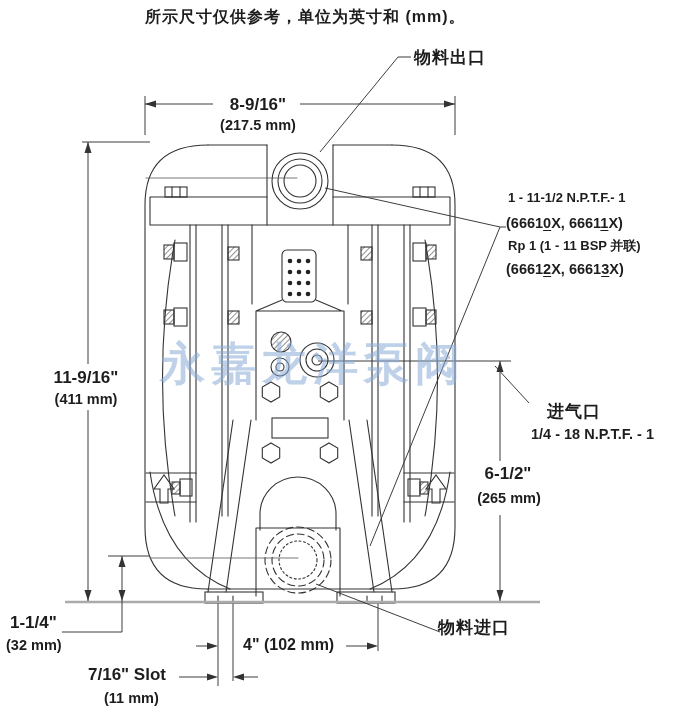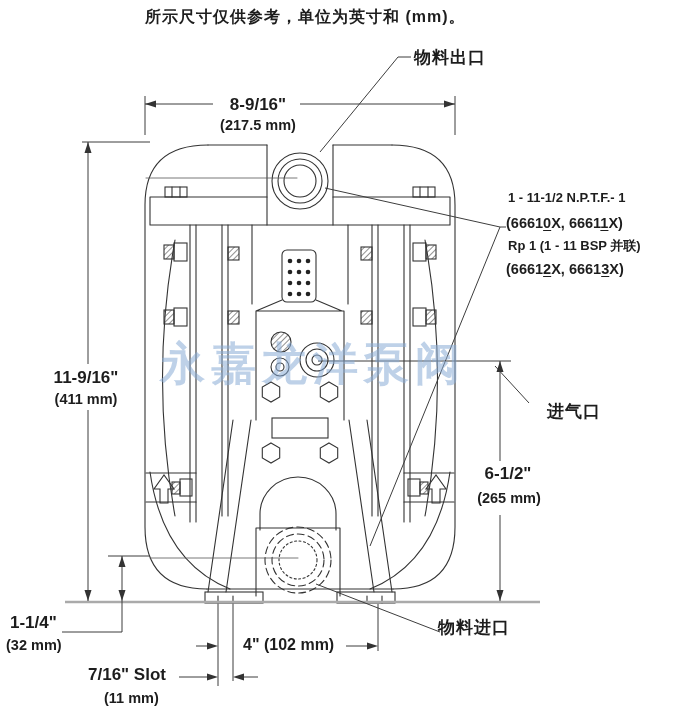--- a/index.html
+++ b/index.html
@@ -180,20 +180,21 @@
 
   <div class="lbl spec" style="left:508px;top:190px;">1 - 11-1/2 N.P.T.F.- 1</div>
   <div class="lbl spec-s" style="left:506px;top:215px;"><span>(6661</span><span class="u">0</span><span>X, 6661</span><span class="u">1</span><span>X)</span></div>
   <div class="lbl spec" style="left:508px;top:237px;">Rp 1 (1 - 11 BSP 并联)</div>
   <div class="lbl spec-s" style="left:506px;top:261px;"><span>(6661</span><span class="u">2</span><span>X, 6661</span><span class="u">3</span><span>X)</span></div>
 
   <div class="lbl dim-in ctr" style="left:40px;top:368px;width:92px;">11-9/16"</div>
   <div class="lbl dim-mm ctr" style="left:42px;top:391px;width:88px;">(411 mm)</div>
 
   <div class="lbl cjk" style="left:532px;top:400px;margin-left:15px;">进气口</div>
+  <div class="lbl spec-s" style="left:531px;top:426px;">1/4 - 18 N.P.T.F. - 1</div>
 
   <div class="lbl dim-in ctr" style="left:476px;top:464px;width:64px;">6-1/2"</div>
   <div class="lbl dim-mm ctr" style="left:470px;top:490px;width:78px;">(265 mm)</div>
 
   <div class="lbl dim-in" style="left:10px;top:613px;">1-1/4"</div>
   <div class="lbl dim-mm" style="left:6px;top:637px;">(32 mm)</div>
 
   <div class="lbl dim-in" style="left:243px;top:636px;font-size:16px;">4" (102 mm)</div>
 
   <div class="lbl dim-in" style="left:88px;top:665px;">7/16" Slot</div>

